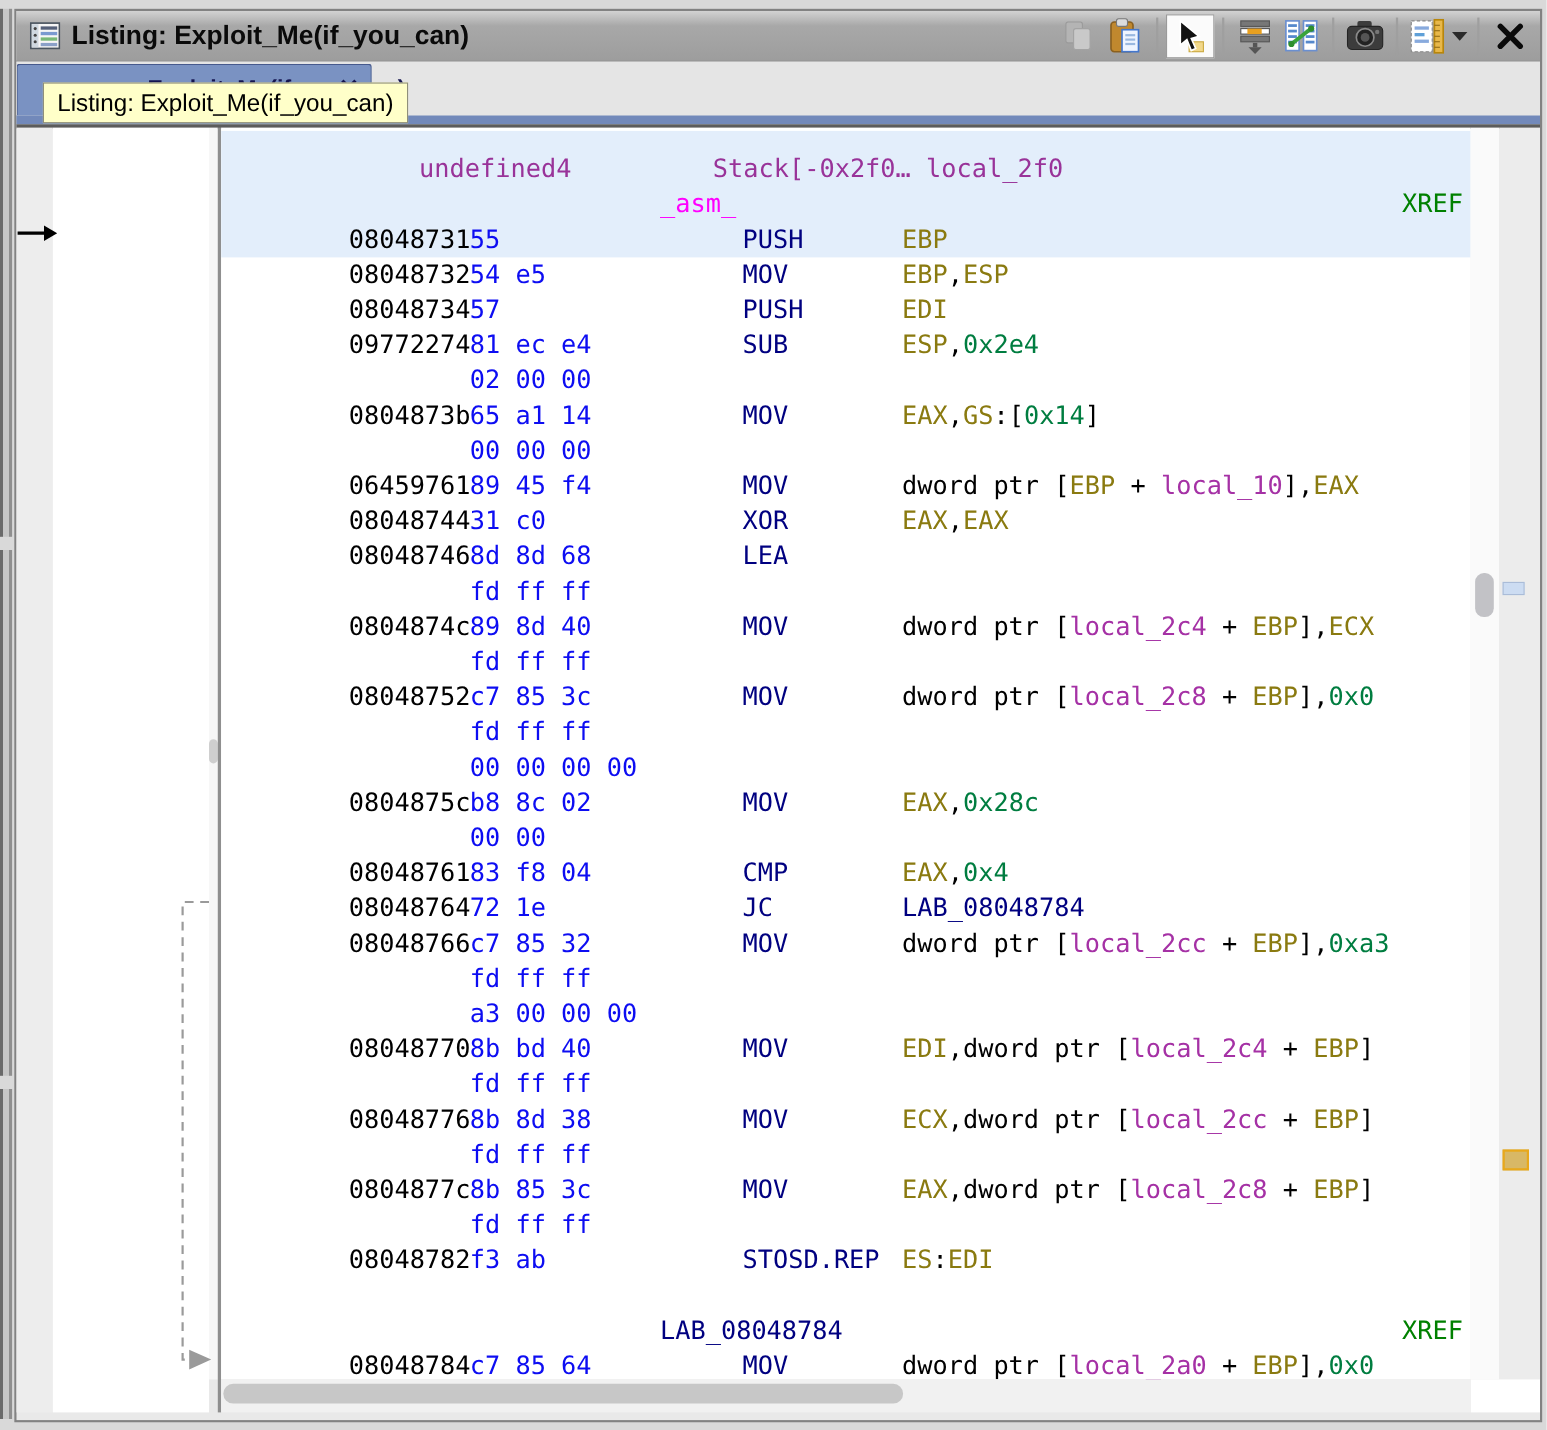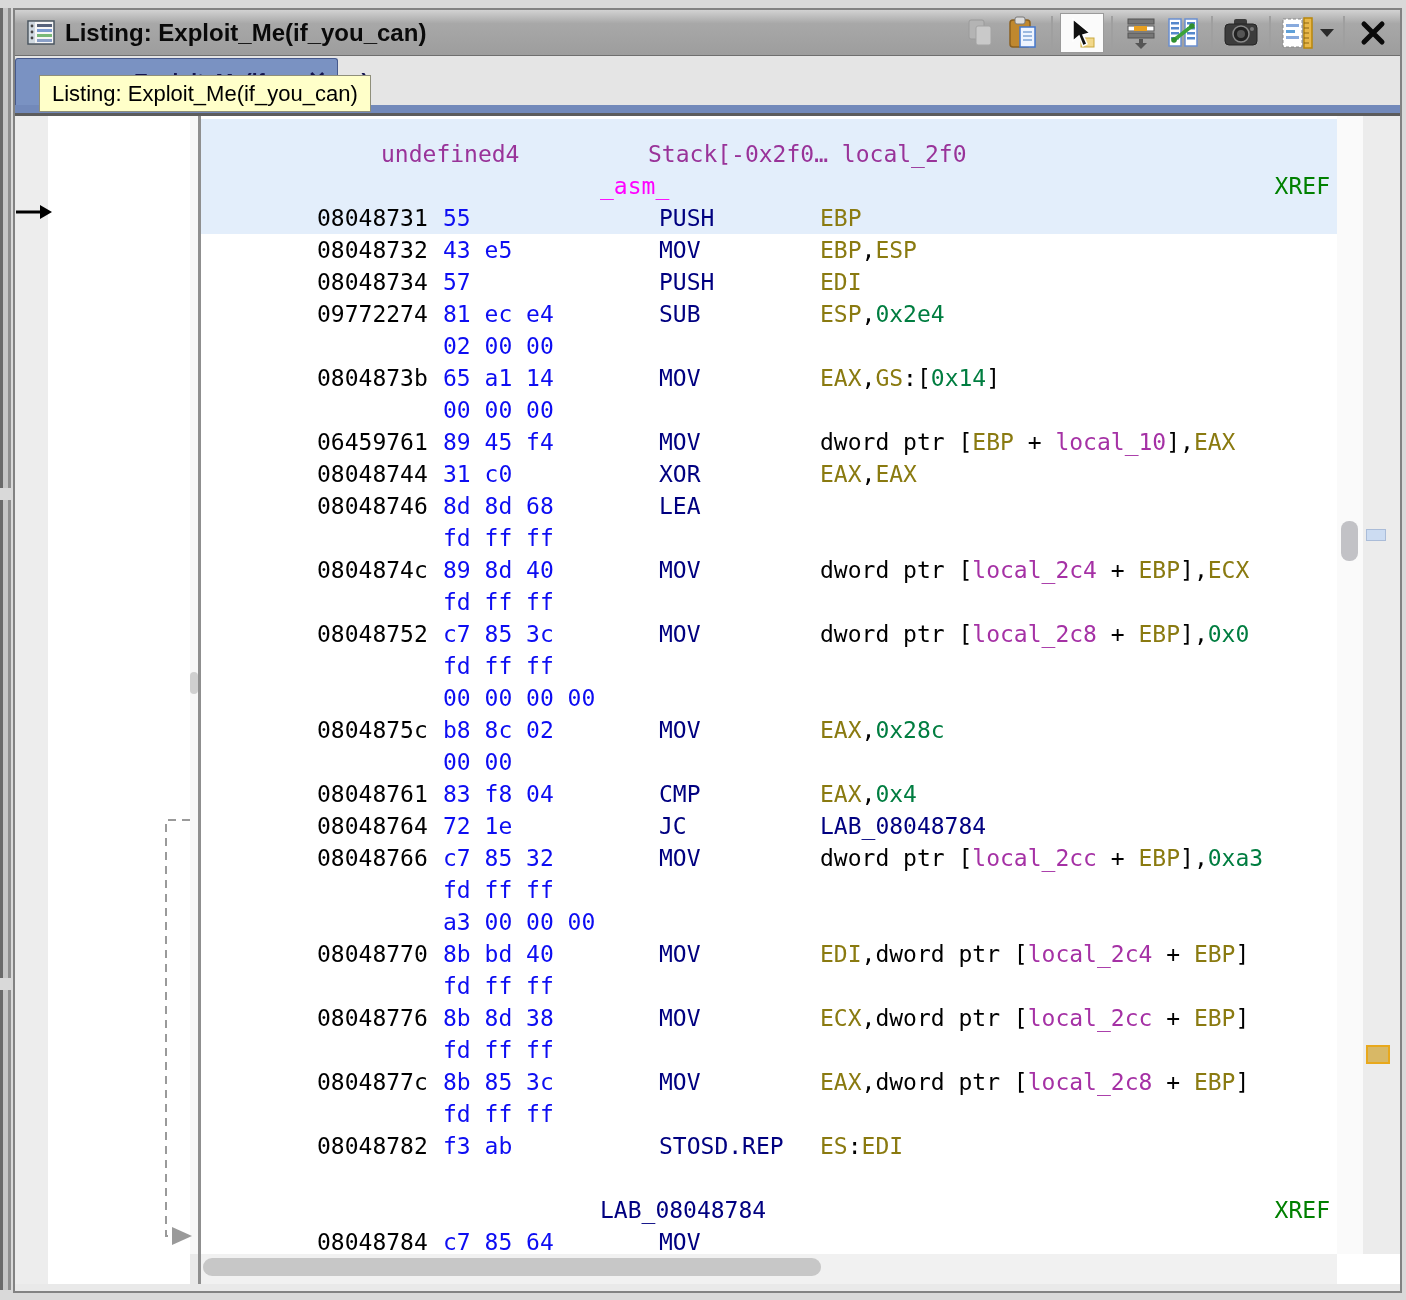--- a/index.html
+++ b/index.html
@@ -48,21 +48,21 @@
   #ministrip{left:190px;top:116px;width:8px;height:1138px;background:#f7f7f7;}
   #minithumb{left:190px;top:672px;width:8px;height:22px;background:#cfcfcf;border-radius:4px;}
   #vborder{left:198px;top:116px;width:3px;height:1168px;background:#8f8f8f;}
 
   #viewport{left:201px;top:116px;width:1136px;height:1138px;background:#ffffff;overflow:hidden;}
   #sel-highlight{position:absolute;left:0;top:3px;width:100%;height:115px;background:var(--c-highlight);}
   #listing-lines{position:absolute;left:0;top:22px;width:100%;
                  font-family:"DejaVu Sans Mono",monospace;font-size:23px;}
   .line{position:relative;height:32px;}
   .f{position:absolute;top:0;line-height:32px;white-space:pre;}
-  .fa{left:116px}.fb{left:242px}.fm{left:458px}.fo{left:619px}.flbl{left:399px}
+  .fa{left:116px}.fb{left:226px}.fm{left:474px}.fo{left:619px}.flbl{left:399px}
   .fxr{right:7px}.fh1{left:180px}.fh2{left:447px}
   .c-addr{color:var(--c-addr)}.c-bytes{color:var(--c-bytes)}.c-mn{color:var(--c-mn)}
   .c-reg{color:var(--c-reg)}.c-imm{color:var(--c-imm)}.c-var{color:var(--c-var)}
   .c-pln{color:var(--c-pln)}.c-lab{color:var(--c-lab)}.c-func{color:var(--c-func)}
   .c-hdr{color:var(--c-hdr)}.c-xref{color:var(--c-xref)}
 
   
   #vsb{left:1337px;top:116px;width:26px;height:1138px;background:#fafafa;}
   #vsb-thumb{left:1341px;top:521px;width:17px;height:40px;background:#c2c2c6;border-radius:8px;}
   #marker-rail{left:1363px;top:116px;width:37px;height:1138px;background:#ececec;}
@@ -226,21 +226,21 @@
         <span class="f fxr c-xref">XREF</span>
       </div>
       <div class="line">
         <span class="f fa c-addr">08048731</span>
         <span class="f fb c-bytes">55</span>
         <span class="f fm c-mn">PUSH</span>
         <span class="f fo"><span class="c-reg">EBP</span></span>
       </div>
       <div class="line">
         <span class="f fa c-addr">08048732</span>
-        <span class="f fb c-bytes">43 e5</span>
+        <span class="f fb c-bytes">54 e5</span>
         <span class="f fm c-mn">MOV</span>
         <span class="f fo"><span class="c-reg">EBP</span><span class="c-pln">,</span><span class="c-reg">ESP</span></span>
       </div>
       <div class="line">
         <span class="f fa c-addr">08048734</span>
         <span class="f fb c-bytes">57</span>
         <span class="f fm c-mn">PUSH</span>
         <span class="f fo"><span class="c-reg">EDI</span></span>
       </div>
       <div class="line">
@@ -370,20 +370,21 @@
       </div>
       <div class="line"></div>
       <div class="line">
         <span class="f flbl c-lab">LAB_08048784</span>
         <span class="f fxr c-xref">XREF</span>
       </div>
       <div class="line">
         <span class="f fa c-addr">08048784</span>
         <span class="f fb c-bytes">c7 85 64</span>
         <span class="f fm c-mn">MOV</span>
+        <span class="f fo"><span class="c-pln">dword ptr [</span><span class="c-var">local_2a0</span><span class="c-pln"> + </span><span class="c-reg">EBP</span><span class="c-pln">],</span><span class="c-imm">0x0</span></span>
       </div>
     </div>
 </div>
 
 <div class="abs" id="vsb"></div>
 <div class="abs" id="vsb-thumb"></div>
 <div class="abs" id="marker-rail"></div>
 <div class="abs" id="marker-view"></div>
 <div class="abs" id="marker-bookmark"></div>
 <div class="abs" id="corner"></div>

